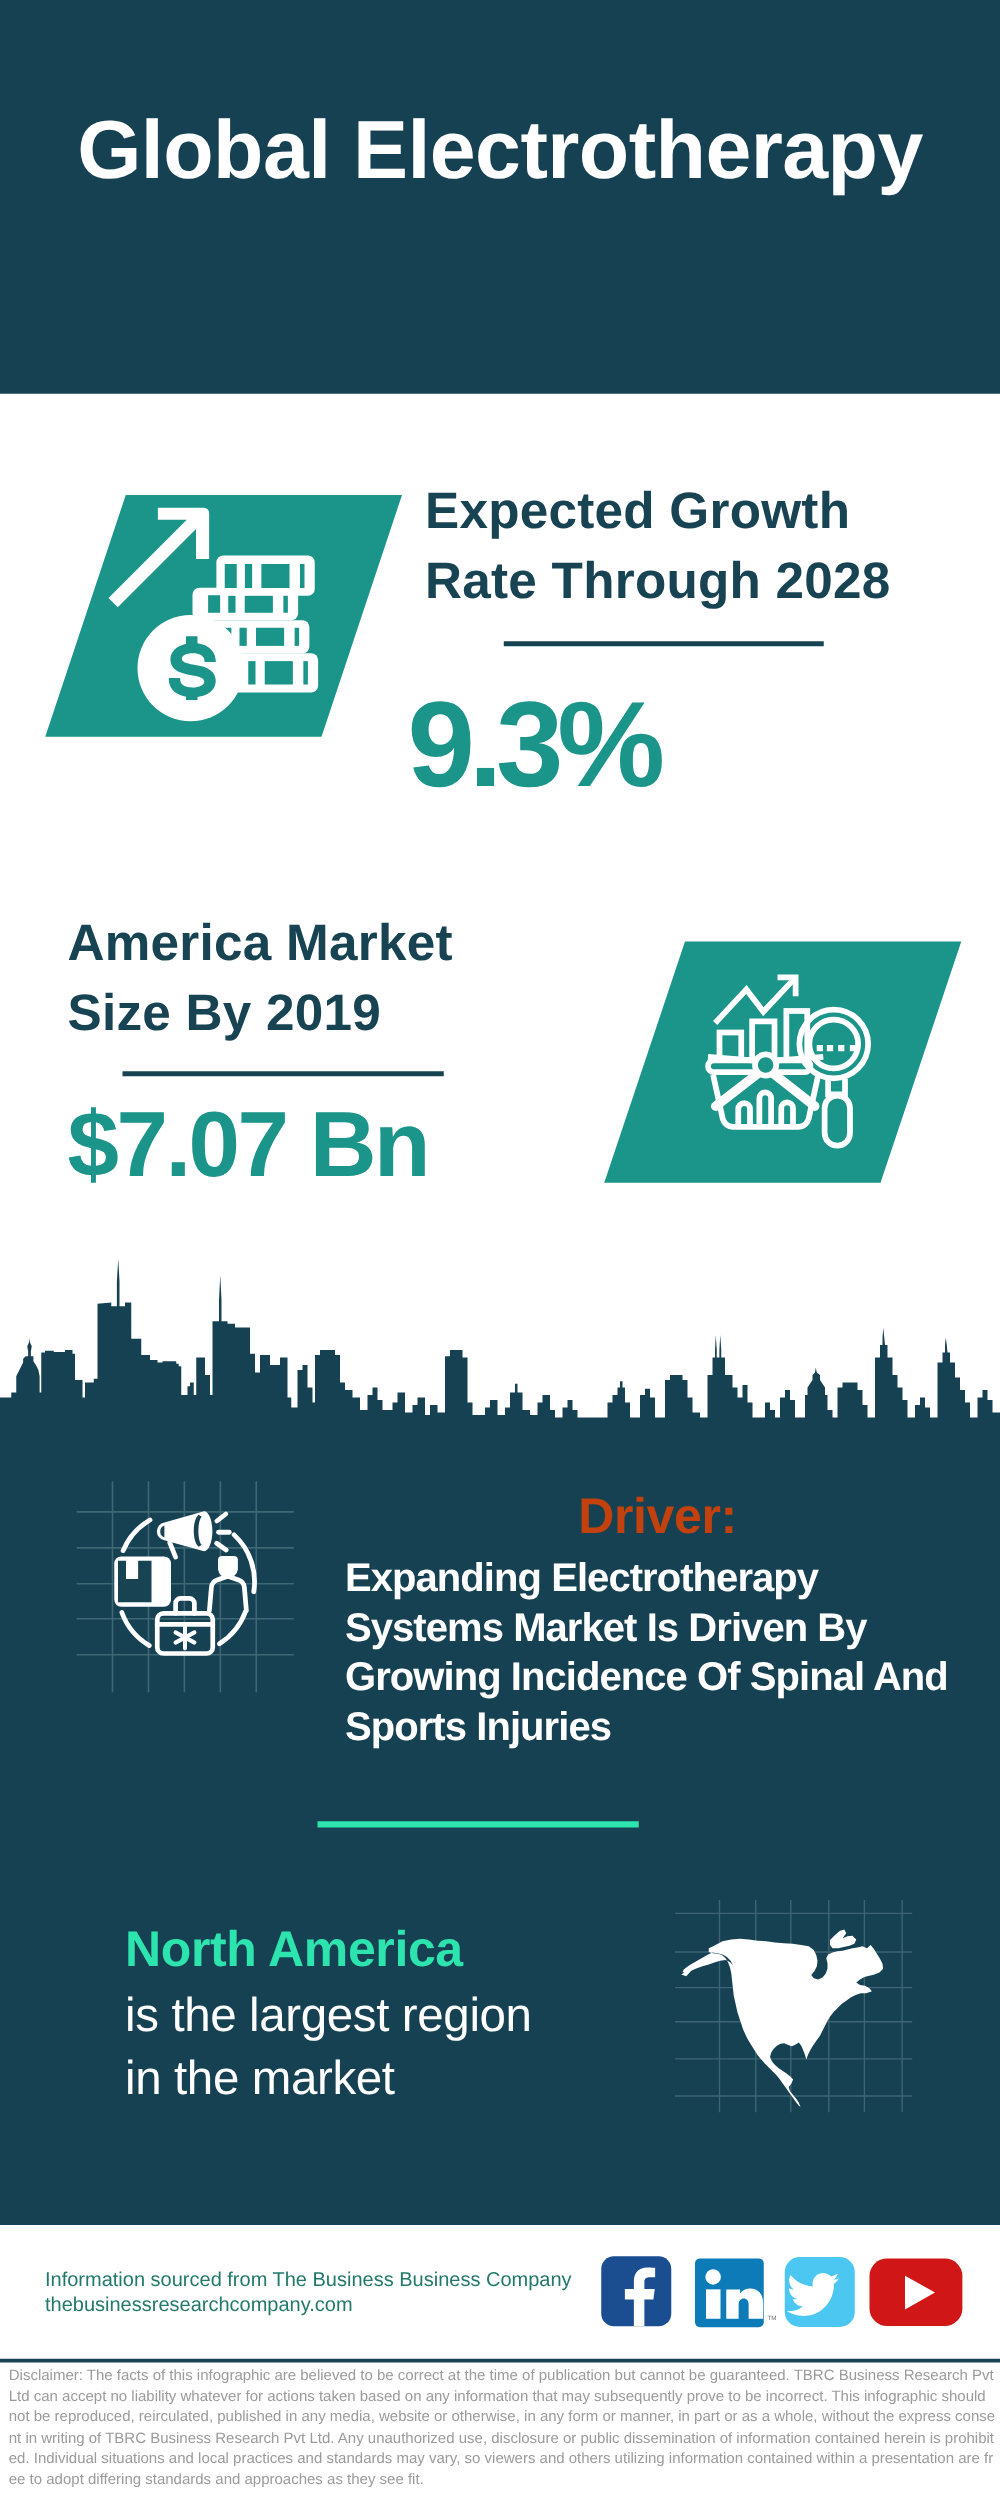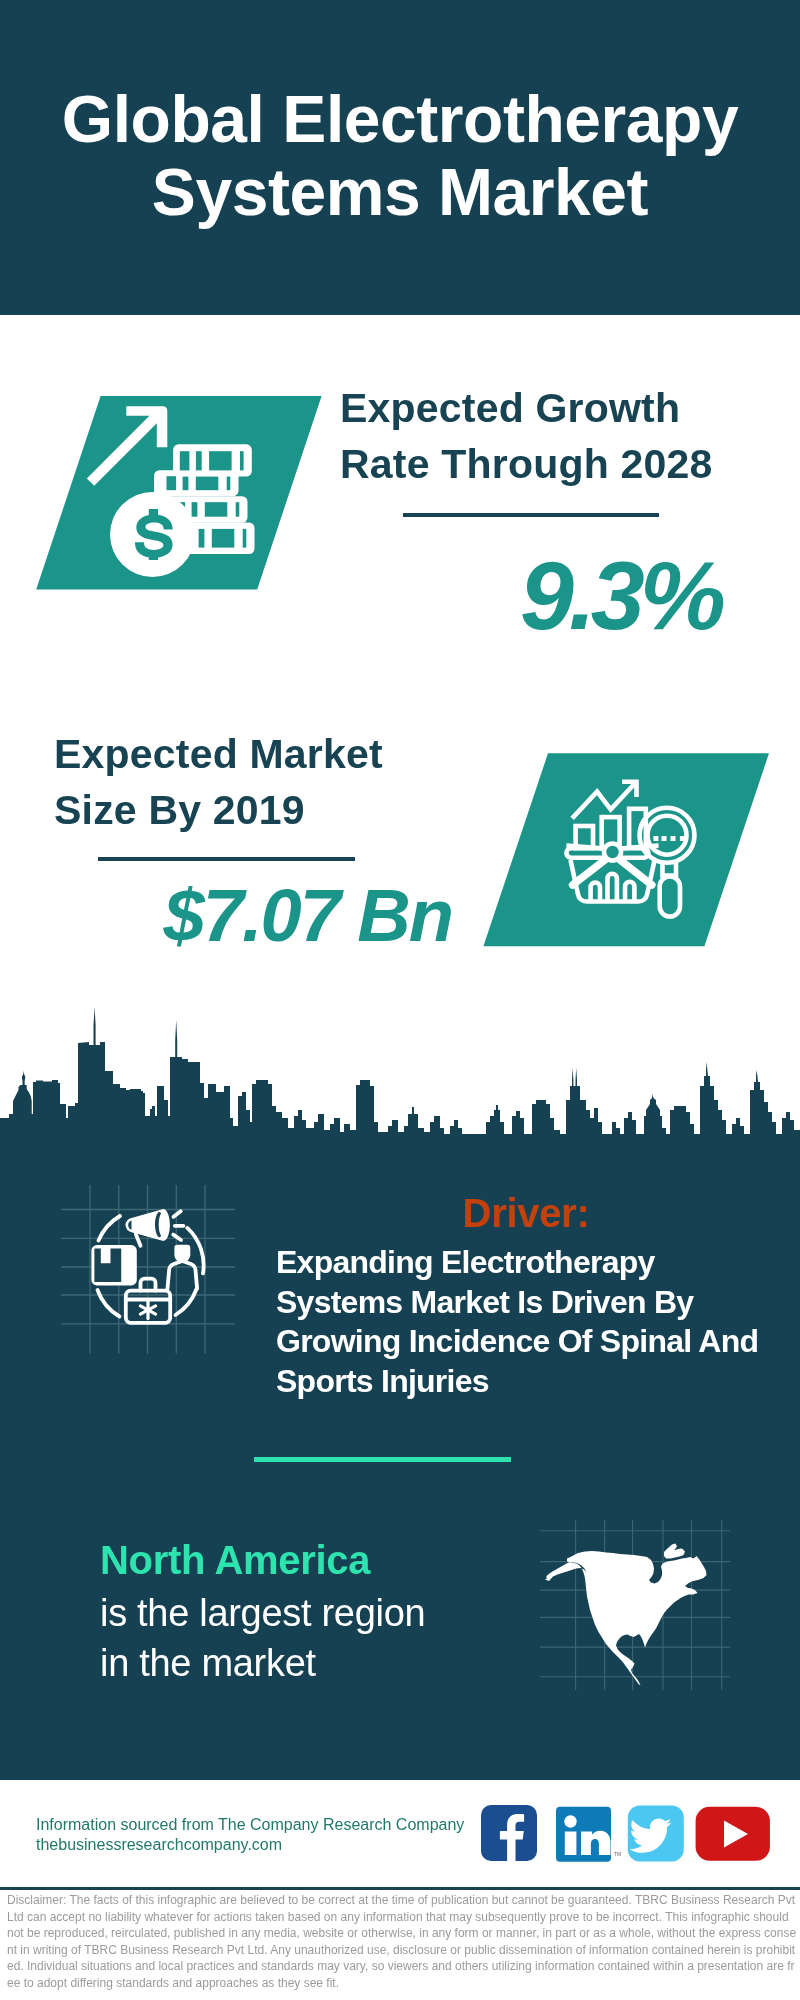--- a/index.html
+++ b/index.html
@@ -10,21 +10,21 @@
   
   .header{position:absolute;left:0;top:0;width:800px;height:315px;background:#164152;}
   .header-title{position:absolute;left:0;top:83px;width:800px;text-align:center;
       color:#ffffff;font-size:66px;font-weight:bold;line-height:72.7px;letter-spacing:-0.45px;}
 
   
   .stat-label{position:absolute;color:#174352;font-weight:bold;font-size:41px;
       line-height:55.8px;text-align:left;letter-spacing:0.2px;}
   .rule{position:absolute;height:4px;background:#174352;}
   .stat-value{position:absolute;color:#1b948a;font-weight:bold;
-      text-align:right;letter-spacing:-0.8px;font-style:italic;}
+      text-align:left;letter-spacing:-0.8px;}
 
   .icon-svg{position:absolute;}
 
   
   .darkbody{position:absolute;left:0;width:800px;background:#164152;}
   .skyline{position:absolute;left:0;}
 
   .driver-title{position:absolute;color:#c2410c;font-weight:bold;font-size:40px;
       text-align:center;line-height:46px;letter-spacing:-0.3px;}
   .driver-text{position:absolute;color:#ffffff;font-weight:bold;font-size:32px;
@@ -43,21 +43,20 @@
       text-align:left;word-break:break-all;}
 </style>
 </head>
 <body>
 
 <div class="page">
 
   <div class="header">
     <div class="header-title">
       <span>Global Electrotherapy</span><br>
-      <span>Systems Market</span>
     </div>
   </div>
 
   <svg class="icon-svg" style="left:30px;top:388px;" width="300" height="208" viewBox="0 0 300 208">
     <polygon points="70.6,8 291.6,8 227.2,201.4 6.2,201.4" fill="#1b948a"></polygon>
     <g fill="#ffffff">
 
       <path d="M96.3 18.2 h36.8 a4.2 4.2 0 0 1 4.2 4.2 v36.8 h-10.5 v-24.0 l-62.6 62.6 -7.4 -7.4 62.6 -62.6 h-23.1 z"></path>
 
       <g>
@@ -104,21 +103,21 @@
   </svg>
 
   <div class="stat-label" style="left:340px;top:381px;width:400px;">
     <span>Expected Growth</span><br>
     <span>Rate Through 2028</span>
   </div>
   <div class="rule" style="left:403px;top:513px;width:256px;"></div>
   <div class="stat-value" style="left:321px;top:544px;width:400px;font-size:97px;line-height:104px;letter-spacing:-5px;text-indent:5px;">9.3%</div>
 
   <div class="stat-label" style="left:54px;top:727px;width:400px;">
-    <span>Expected Market</span><br>
+    <span>America Market</span><br>
     <span>Size By 2019</span>
   </div>
   <div class="rule" style="left:98px;top:857px;width:257px;"></div>
   <div class="stat-value" style="left:52px;top:876px;width:400px;font-size:74px;line-height:80px;letter-spacing:-2px;text-indent:2px;">$7.07 Bn</div>
 
   <svg class="icon-svg" style="left:470px;top:745px;" width="310" height="210" viewBox="0 0 310 210">
     <polygon points="78,8.25 299,8.25 234.4,201.25 13.4,201.25" fill="#1b948a"></polygon>
     <g fill="none" stroke="#ffffff" stroke-width="4.6" stroke-linecap="butt" stroke-linejoin="miter">
 
       <polyline points="102.1,73.4 127.1,46.6 140.7,64.4 165.1,38.3"></polyline>
@@ -254,21 +253,21 @@
       <clipPath id="na-clip">
           <rect x="0" y="0" width="190" height="170"></rect>
         </clipPath>
     </defs>
     <path fill="#ffffff" d="
       M 30.5 37.0 L 38.0 33.0 L 45.0 31.5 L 52.0 31.0 L 59.0 31.5 L 66.0 32.5 L 73.0 33.0 L 80.0 34.0 L 87.0 34.5 L 94.0 35.0 L 101.0 36.0 L 107.0 37.0 L 111.0 40.0 L 113.0 44.0 L 114.0 48.5 L 113.5 53.0 L 111.5 57.0 L 109.0 60.0 L 111.0 62.5 L 114.5 63.5 L 118.0 62.0 L 120.5 59.0 L 122.0 55.0 L 122.0 50.5 L 121.0 46.5 L 122.5 43.5 L 126.0 42.0 L 130.0 41.0 L 134.0 40.5 L 138.0 39.5 L 142.0 38.5 L 146.0 38.0 L 150.0 37.0 L 153.5 38.5 L 156.5 36.0 L 159.0 39.0 L 161.5 43.0 L 164.0 47.0 L 166.0 51.0 L 166.5 55.0 L 163.5 58.0 L 159.5 59.5 L 155.5 60.5 L 151.5 61.5 L 148.0 63.5 L 145.0 66.0 L 148.0 68.0 L 152.0 68.5 L 155.5 70.5 L 157.5 73.0 L 153.0 74.5 L 148.5 74.5 L 144.5 76.0 L 140.5 78.0 L 137.0 80.5 L 133.5 83.0 L 130.5 86.0 L 127.5 89.0 L 124.5 92.5 L 122.0 96.5 L 120.0 100.5 L 118.0 104.5 L 116.0 108.5 L 113.5 112.0 L 111.0 115.5 L 108.5 119.5 L 106.5 123.5 L 105.0 127.5 L 104.0 124.0 L 102.5 120.0 L 101.0 116.5 L 99.0 114.0 L 96.5 115.5 L 93.5 117.0 L 90.5 116.0 L 87.5 114.5 L 84.5 115.0 L 81.5 116.5 L 79.0 119.0 L 77.0 122.0 L 76.0 125.5 L 77.5 129.0 L 80.0 132.0 L 83.0 134.5 L 86.0 136.5 L 89.0 138.5 L 92.0 141.0 L 94.5 143.5 L 93.0 147.0 L 91.0 149.5 L 92.0 153.0 L 94.5 156.0 L 97.0 159.0 L 99.0 162.0 L 100.5 165.5 L 98.5 164.0 L 96.0 160.5 L 93.5 157.0 L 91.0 153.5 L 88.5 150.0 L 86.0 146.5 L 83.5 143.0 L 81.0 140.0 L 78.0 137.0 L 75.0 134.0 L 72.0 131.0 L 69.0 127.5 L 66.0 124.0 L 63.5 120.0 L 61.0 116.0 L 58.5 112.0 L 56.5 108.0 L 54.5 103.5 L 53.0 99.0 L 51.5 94.5 L 50.0 90.0 L 49.0 85.5 L 48.0 81.0 L 47.0 76.5 L 46.5 72.0 L 46.0 67.5 L 45.5 63.0 L 45.0 58.5 L 44.0 54.0 L 42.5 50.0 L 40.5 46.5 L 37.5 44.0 L 34.0 43.0 L 30.5 42.5 L 27.0 41.5 L 27.0 38.5 Z M 124.0 32.0 L 128.0 28.0 L 132.0 24.5 L 135.5 23.5 L 137.0 26.5 L 134.0 30.5 L 138.0 29.0 L 142.0 28.5 L 145.0 31.5 L 143.5 35.0 L 139.5 36.5 L 135.0 37.5 L 130.5 38.5 L 126.0 38.5 L 124.0 36.0 Z M 9.0 61.0 L 13.0 56.5 L 17.5 54.5 L 22.0 53.0 L 27.0 51.5 L 31.5 50.0 L 36.0 48.5 L 40.5 48.0 L 44.0 49.5 L 46.5 52.5 L 47.5 56.5 L 46.5 52.5 L 44.5 48.5 L 41.5 45.5 L 38.0 43.5 L 34.0 42.5 L 30.0 42.0 L 26.5 43.5 L 23.0 45.5 L 19.5 47.5 L 16.0 49.5 L 12.5 51.5 L 9.5 53.5 L 7.0 55.5 L 6.0 57.5 L 7.5 58.0 L 5.0 59.5 Z
     "></path>
   </svg>
 
   <div class="src-text" style="left:36px;top:1815px;width:480px;">
-    <div>Information sourced from The Company Research Company</div>
+    <div>Information sourced from The Business Business Company</div>
     <div>thebusinessresearchcompany.com</div>
   </div>
 
   <svg class="icon-svg" style="left:478px;top:1800px;" width="300" height="66" viewBox="0 0 300 66">
     <g>
       <rect x="3" y="5" width="56" height="56" rx="10" fill="#1b4e91"></rect>
       <path fill="#ffffff" d="M37.5 61 v-21.5 h7.2 l1.1 -8.4 h-8.3 v-5.3 c0 -2.4 0.7 -4.1 4.2 -4.1 h4.4 v-7.5
                               c-0.8 -0.1 -3.4 -0.3 -6.4 -0.3 c-6.3 0 -10.6 3.9 -10.6 11 v6.2 h-7.2 v8.4 h7.2 v21.5 z"></path>
     </g>
     <g>

